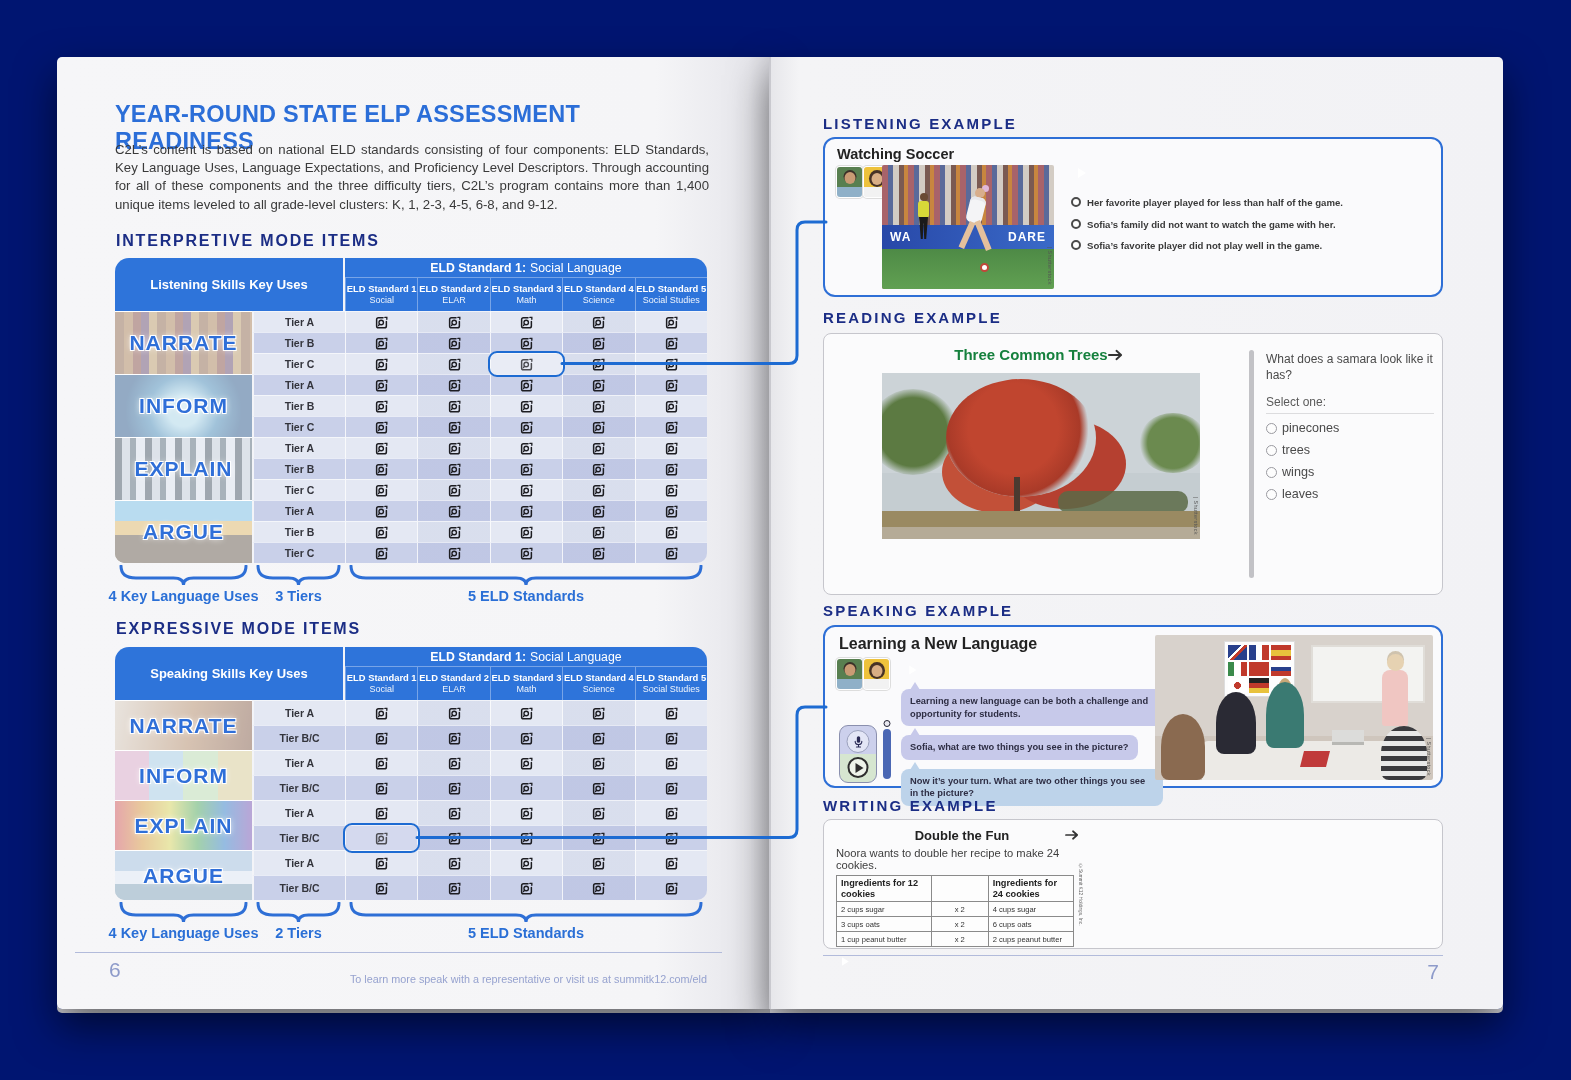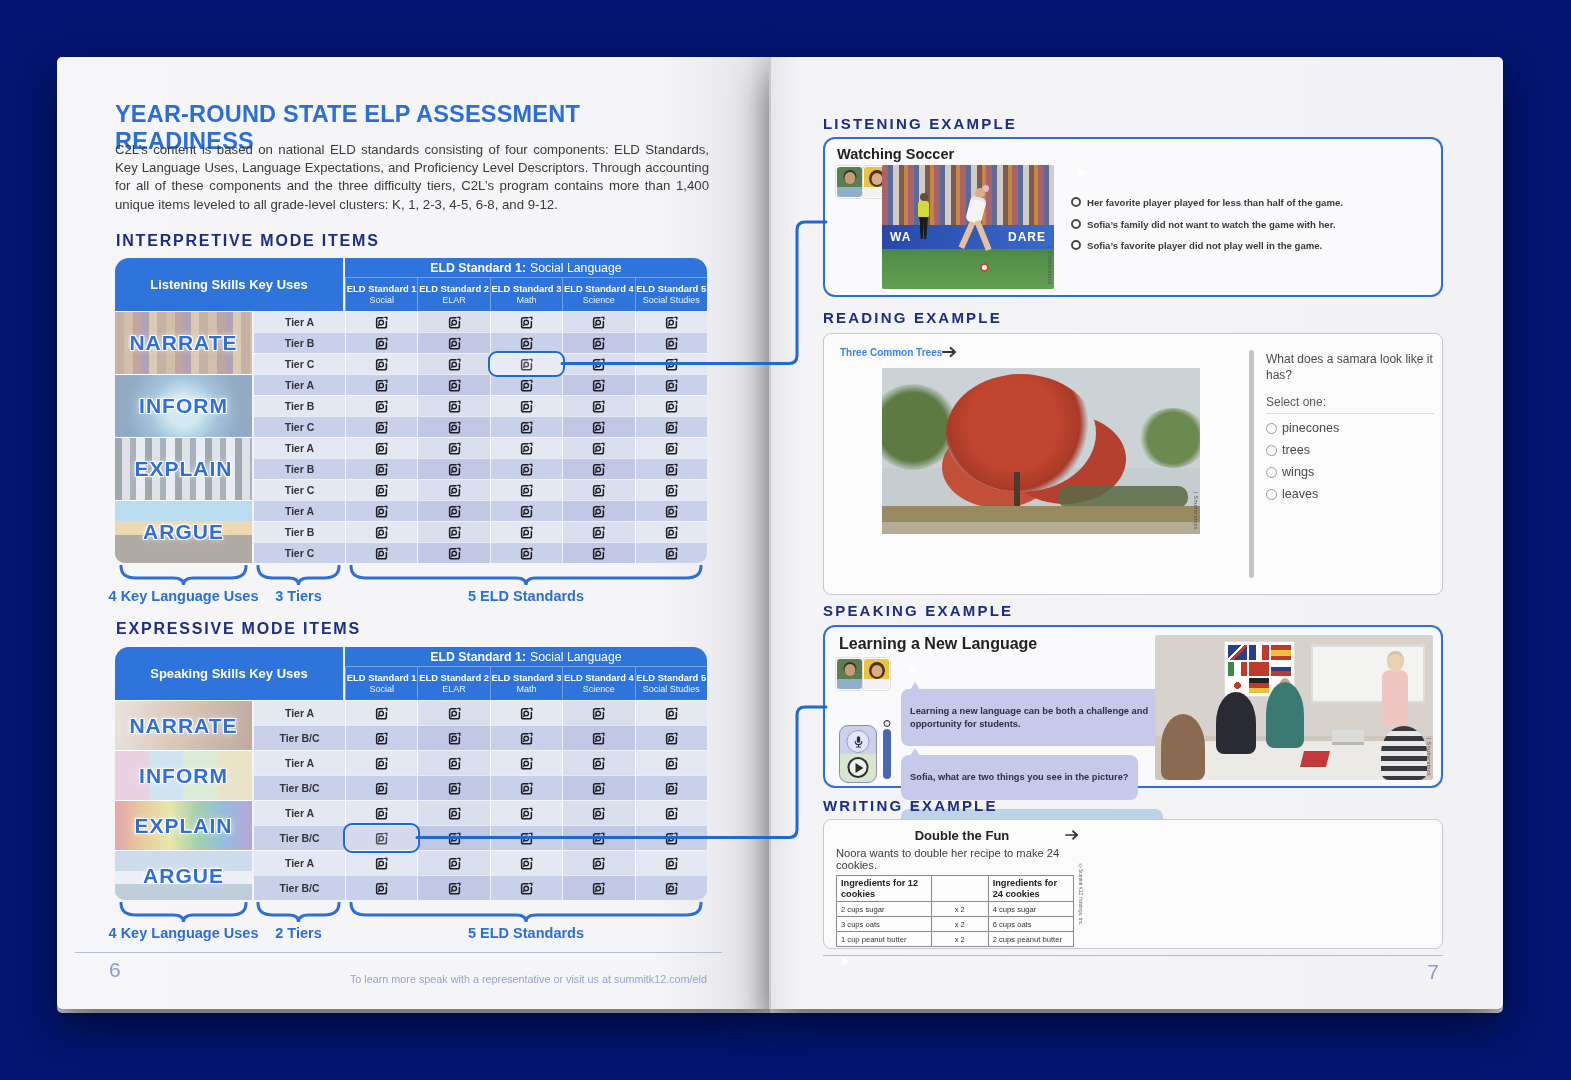--- a/index.html
+++ b/index.html
@@ -95,21 +95,21 @@
   .vcred{position:absolute;right:1px;bottom:4px;writing-mode:vertical-rl;font-size:5.5px;color:#555;letter-spacing:.3px;}
 
   .ls-play{position:absolute;left:246px;top:24px;}
   .play{width:20px;height:20px;border-radius:50%;background:#17171c;position:relative;}
   .play::after{content:"";position:absolute;left:7px;top:5px;border-left:8px solid #fff;border-top:5px solid transparent;border-bottom:5px solid transparent;}
   .ls-options{position:absolute;left:246px;top:58px;width:352px;display:flex;flex-direction:column;gap:10px;}
   .opt-b{display:flex;gap:6px;font-size:9.6px;font-weight:700;color:#3a3a3a;line-height:1.2;align-items:flex-start;}
   .radio-b{width:10px;height:10px;border:2.2px solid #4a4a4a;border-radius:50%;background:#fff;flex:none;box-sizing:border-box;margin-top:0;}
 
   .read-left{flex:1;padding-right:12px;position:relative;}
-  .read-title-row{display:flex;justify-content:flex-start;align-items:center;font-weight:700;font-size:10px;color:#3b82f6;}
+  .read-title-row{display:flex;justify-content:center;align-items:center;font-weight:700;font-size:15px;color:#15803d;}
   .arrow svg{width:15px;height:12px;display:block;}
   .read-passage{margin-top:9px;font-size:11.7px;line-height:1.5;color:#3d3d3d;}
   .tree{margin-top:10px;margin-left:42px;width:318px;height:166px;position:relative;overflow:hidden;background:linear-gradient(#ccd3d7 0 60%,#c5cdd1 60%);}
   .t-green1{position:absolute;left:-14px;top:16px;width:90px;height:86px;border-radius:50%;background:radial-gradient(circle,#5c7a42 0 55%,rgba(92,122,66,0) 72%);}
   .t-green2{position:absolute;right:-8px;top:40px;width:70px;height:60px;border-radius:50%;background:radial-gradient(circle,#6b8a4f 0 55%,rgba(107,138,79,0) 72%);}
   .t-red{position:absolute;left:64px;top:6px;width:150px;height:118px;border-radius:50%;
     background:radial-gradient(circle at 45% 42%,#c0452f 0 42%,#a93a28 62%,rgba(169,58,40,0) 70%);
     box-shadow:44px 26px 0 -14px #b54030,-22px 34px 0 -18px #c25038;}
   .t-trunk{position:absolute;left:132px;top:104px;width:6px;height:42px;background:#4a3a30;}
   .t-bush{position:absolute;left:176px;bottom:26px;width:130px;height:22px;border-radius:10px;background:#5a6a46;opacity:.85;}
@@ -120,21 +120,21 @@
   .read-q{font-size:12px;color:#4a4a4a;line-height:1.3;}
   .select-label{margin-top:12px;font-size:12px;color:#5a5a5a;padding-bottom:4px;border-bottom:1px solid #dcdcde;}
   .rd-options{margin-top:7px;display:flex;flex-direction:column;gap:8px;}
   .opt{display:flex;gap:5px;align-items:center;font-size:12.6px;color:#4a4a4a;}
   .radio{width:11px;height:11px;border:1.6px solid #9a9aa0;border-radius:50%;background:#fdfdfd;flex:none;box-sizing:border-box;}
 
   .sp-title{position:absolute;left:14px;top:8px;font-size:16px;font-weight:700;color:#222;}
   #sp-avatars{position:absolute;left:12px;top:32px;}
   .sp-play{position:absolute;left:78px;top:34px;transform:scale(.9);}
   .bubbles{position:absolute;left:76px;top:62px;width:262px;display:flex;flex-direction:column;gap:9px;align-items:flex-start;}
-  .bubble{position:relative;background:#c7c9ea;border-radius:8px;padding:16px 9px;font-size:9.3px;font-weight:700;color:#2e2e44;line-height:1.35;}
+  .bubble{position:relative;background:#c7c9ea;border-radius:8px;padding:6px 9px;font-size:9.3px;font-weight:700;color:#2e2e44;line-height:1.35;}
   .bubble::before{content:"";position:absolute;top:-7px;left:9px;border-left:5px solid transparent;border-right:5px solid transparent;border-bottom:8px solid #c7c9ea;}
   .bubble.alt{background:#bdd3ea;}
   .bubble.alt::before{border-bottom-color:#bdd3ea;}
   .mic-box{position:absolute;left:14px;top:98px;width:36px;height:56px;border:1.5px solid #8a8fae;border-radius:9px;overflow:hidden;background:linear-gradient(180deg,#ccd0ec 0 50%,#d6e6d0 50%);}
   .mic-circle{position:absolute;top:4px;left:50%;transform:translateX(-50%);width:23px;height:23px;border-radius:50%;background:#e3e6f6;border:1px solid #9aa0bc;display:flex;align-items:center;justify-content:center;box-sizing:border-box;}
   .mic-circle svg{width:10px;height:14px;display:block;}
   .play-circle{position:absolute;bottom:4px;left:50%;transform:translateX(-50%);width:21px;height:21px;border-radius:50%;border:2px solid #2e2e2e;background:#eef4ea;box-sizing:border-box;}
   .play-circle::after{content:"";position:absolute;left:6px;top:3.5px;border-left:8px solid #2e2e2e;border-top:5px solid transparent;border-bottom:5px solid transparent;}
   .v-slider{position:absolute;left:58px;top:102px;width:8px;height:50px;background:#4a67b4;border-radius:4px;}
   .v-slider::before{content:"";position:absolute;top:-9px;left:50%;transform:translateX(-50%);width:7px;height:7px;border:1.5px solid #223;border-radius:50%;background:#e8e8f0;box-sizing:border-box;}

